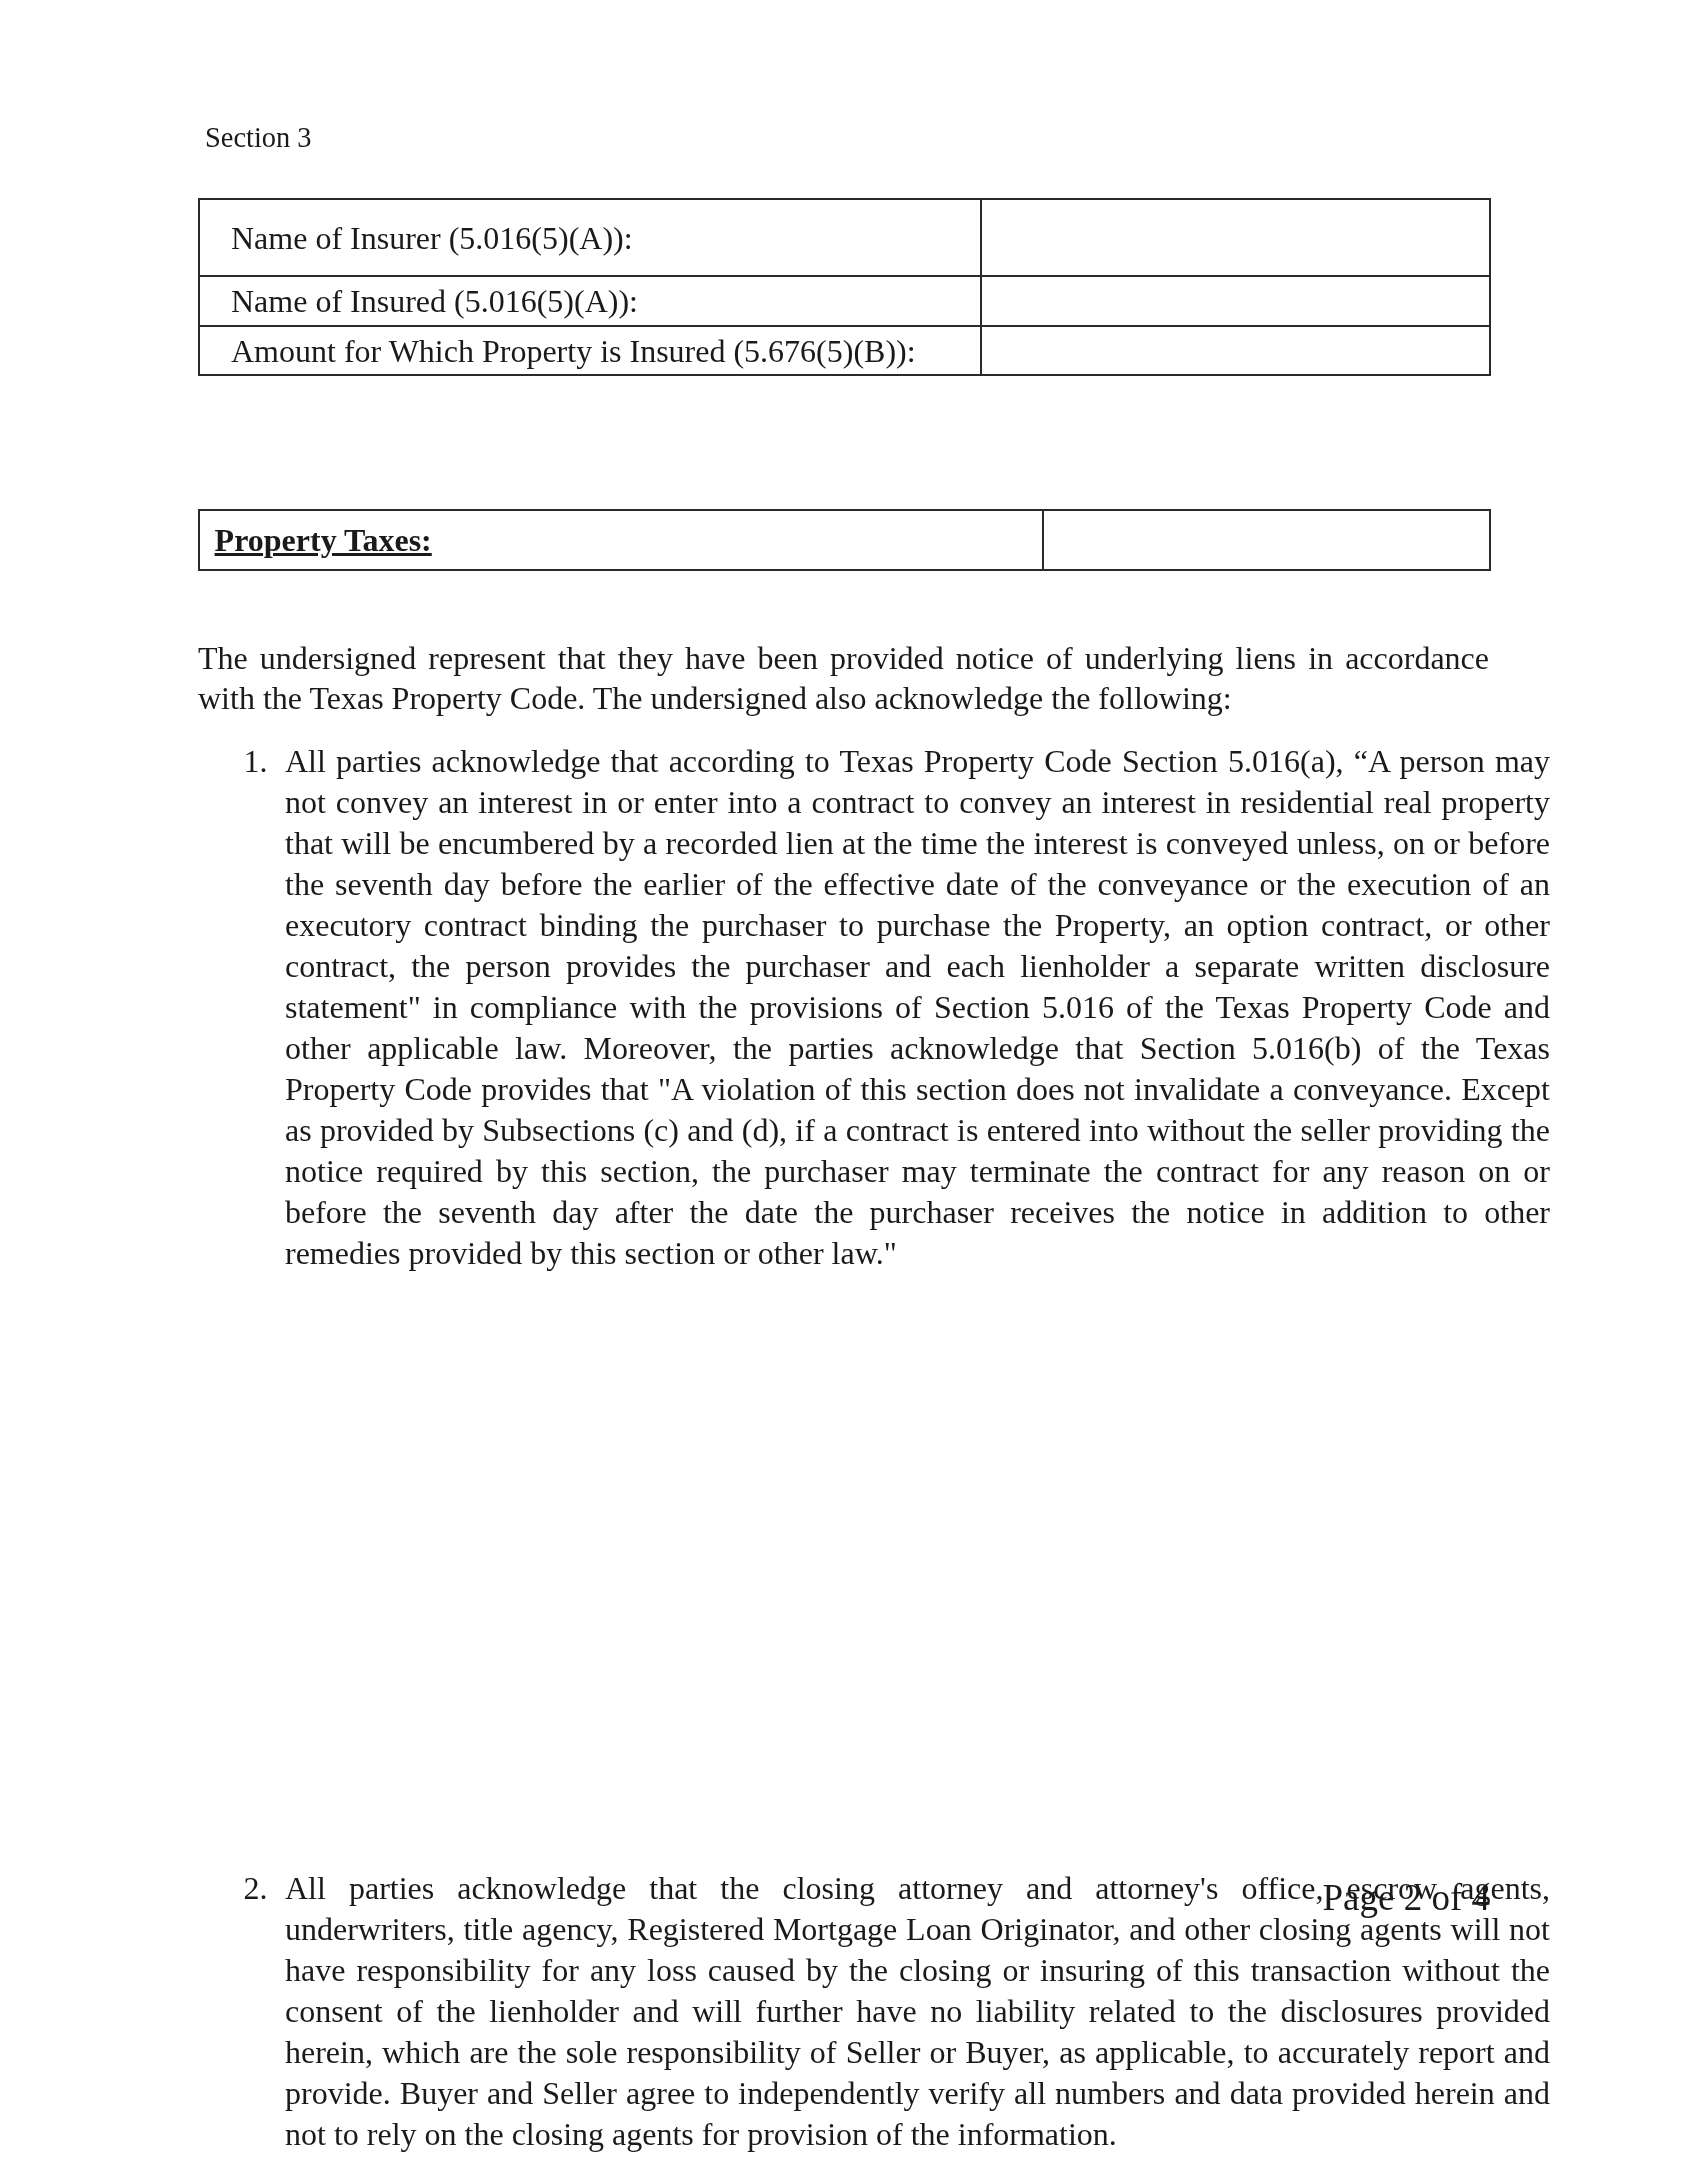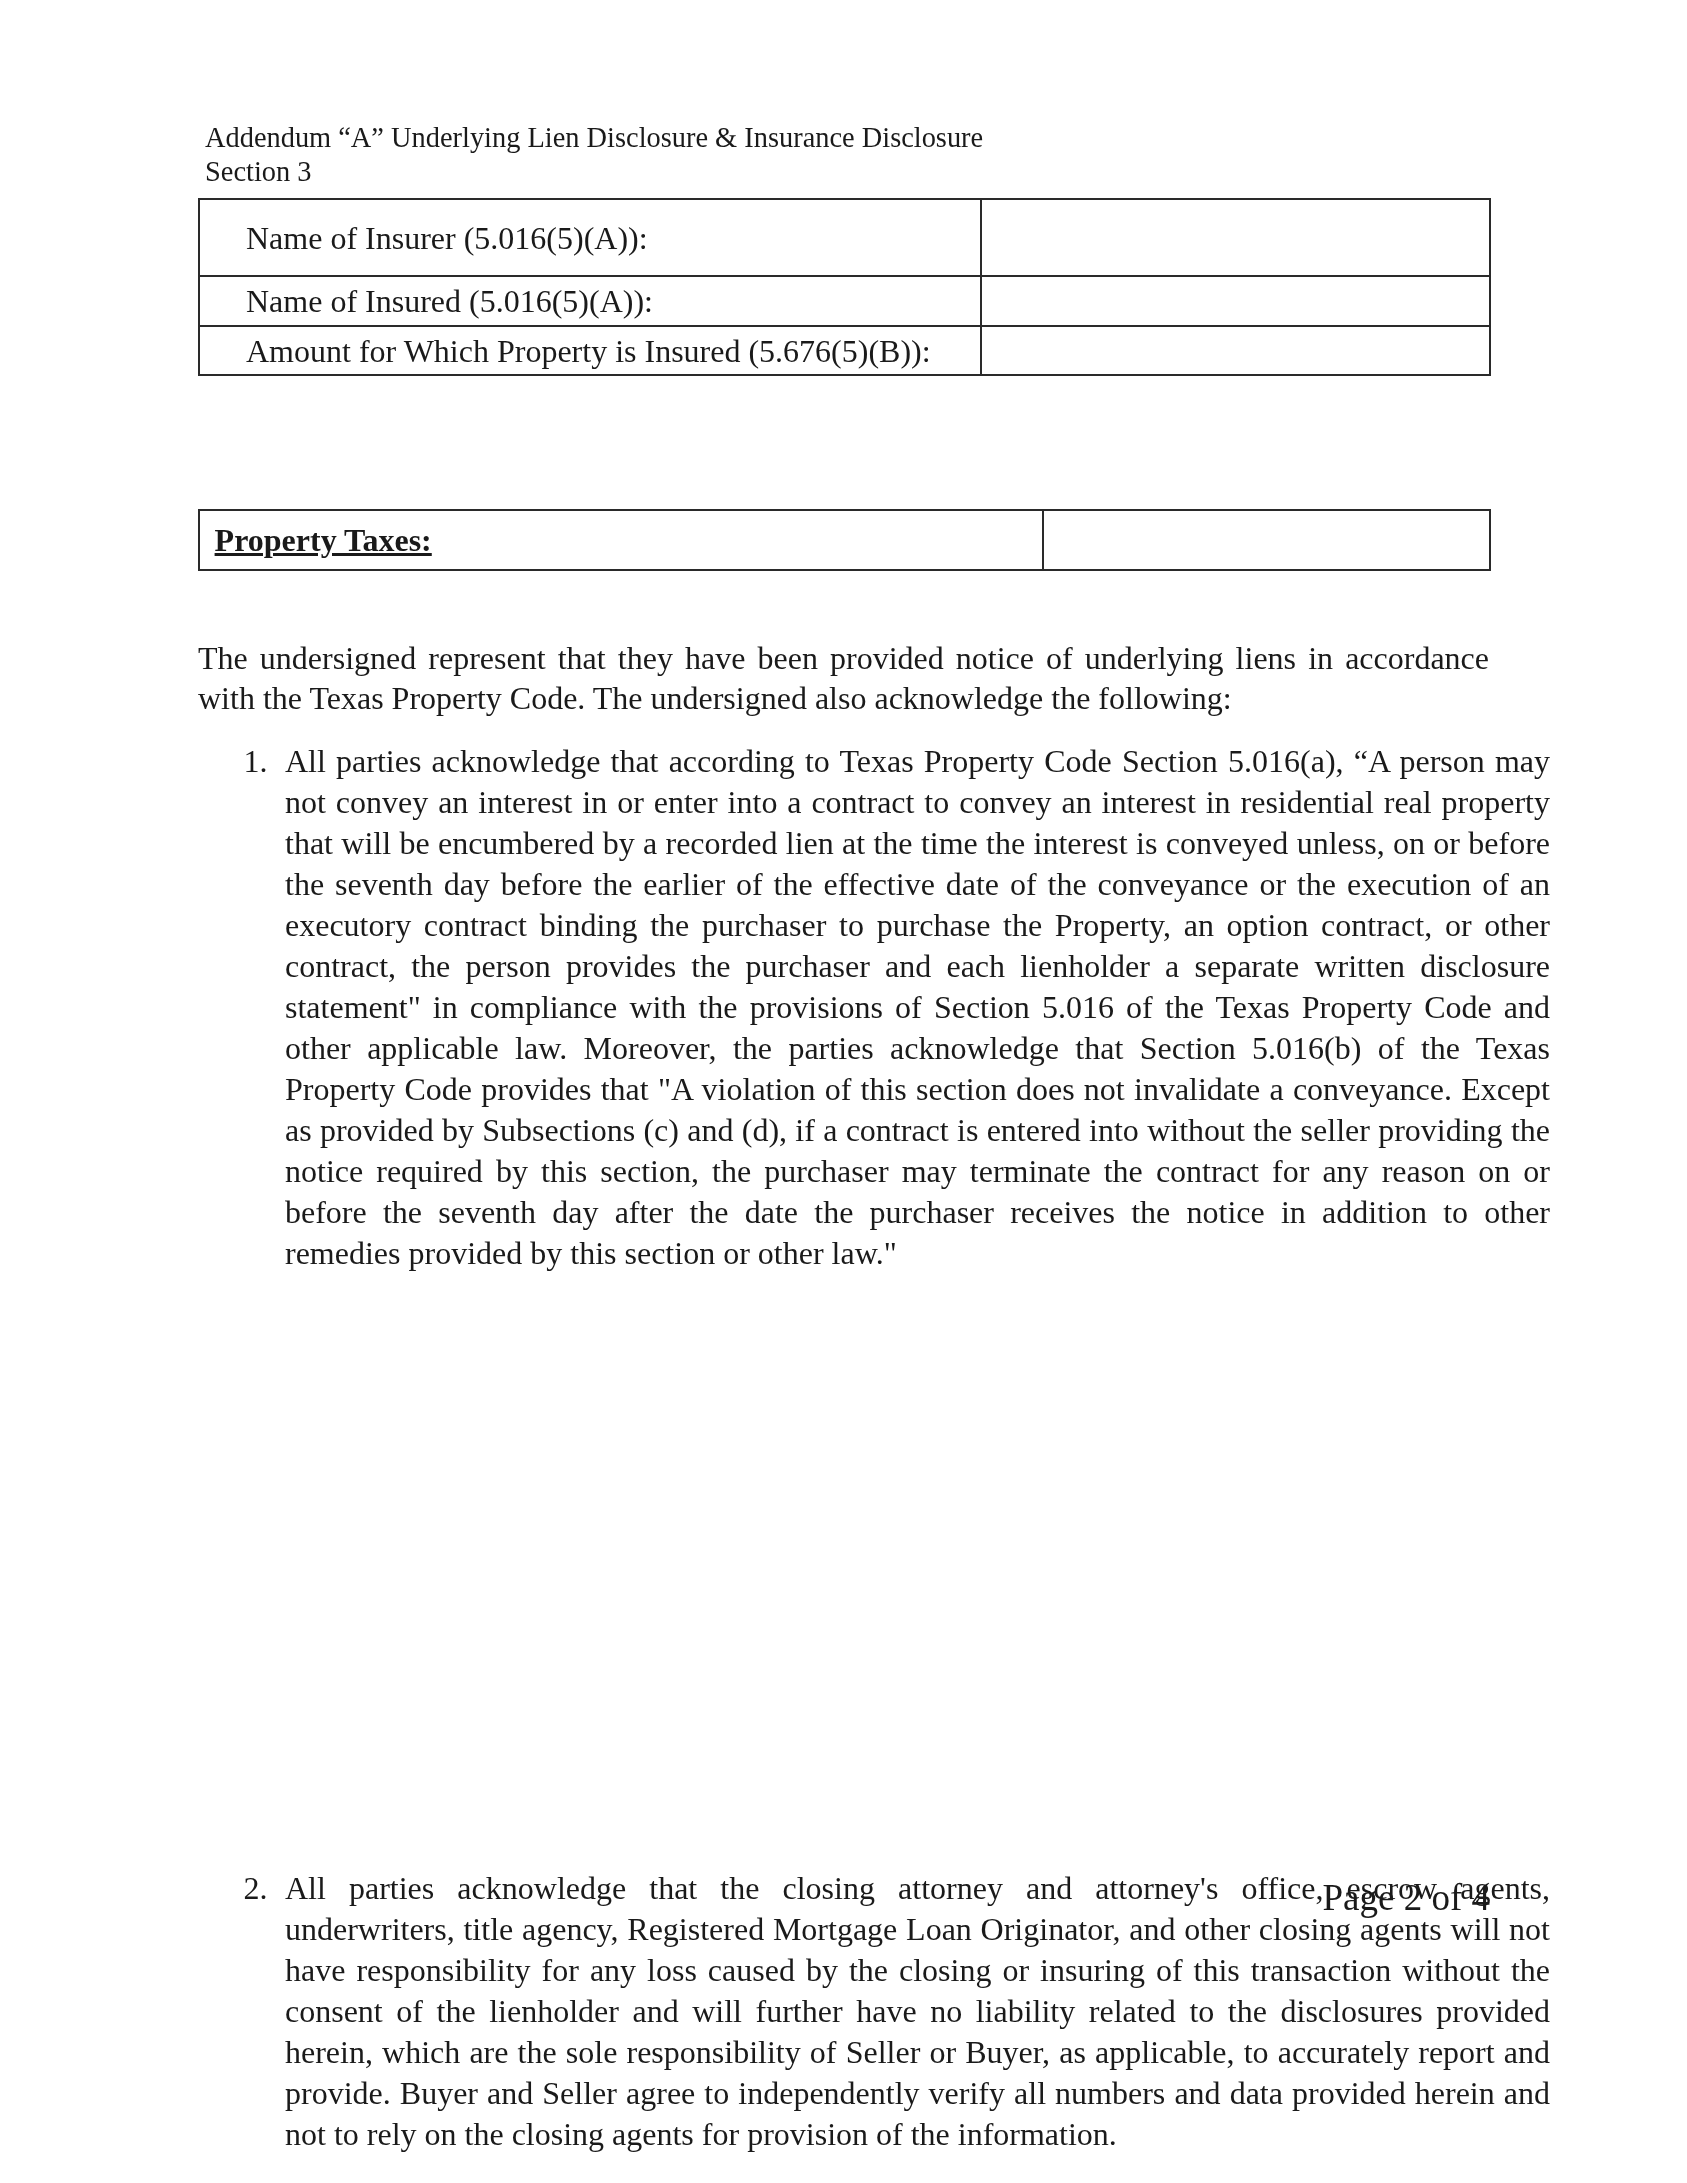--- a/index.html
+++ b/index.html
@@ -10,21 +10,21 @@
   }
   .header {
     position: absolute; left: 205px; top: 121px;
     font-size: 28.4px; line-height: 34px;
   }
   .tbl { position: absolute; border-collapse: collapse; table-layout: fixed; }
   .tbl td {
     border: 2px solid #2a2a2a; padding: 0; vertical-align: middle;
     font-size: 32px; line-height: 38px;
   }
-  .tbl td.label { padding-left: 46px; }
+  .tbl td.label { padding-left: 31px; }
   #ins-table { left: 198px; top: 198px; width: 1291px; }
   #ins-table col.c1 { width: 782px; }
   #ins-table col.c2 { width: 509px; }
   #tax-table { left: 198px; top: 509px; width: 1291px; }
   #tax-table col.c1 { width: 844px; }
   #tax-table col.c2 { width: 447px; }
   .tax-heading { font-weight: bold; text-decoration: underline; padding-left: 14.6px !important; margin-left: 48px; }
 
   .intro {
     position: absolute; left: 198px; top: 638px; width: 1291px;
@@ -37,21 +37,20 @@
   #item2 { top: 1335px; }
   .footer {
     position: absolute; right: 197px; top: 1881px;
     font-size: 37px; line-height: 34px;
   }
 </style>
 </head>
 <body>
 
 <div class="header">
-  <div>Addendum “A” Underlying Lien Disclosure &amp; Insurance Disclosure</div>
   <div>Section 3</div>
 </div>
 
 <table class="tbl" id="ins-table">
   <colgroup>
       <col class="c1">
       <col class="c2">
     </colgroup>
   <tbody>
       <tr style="height:77px">

